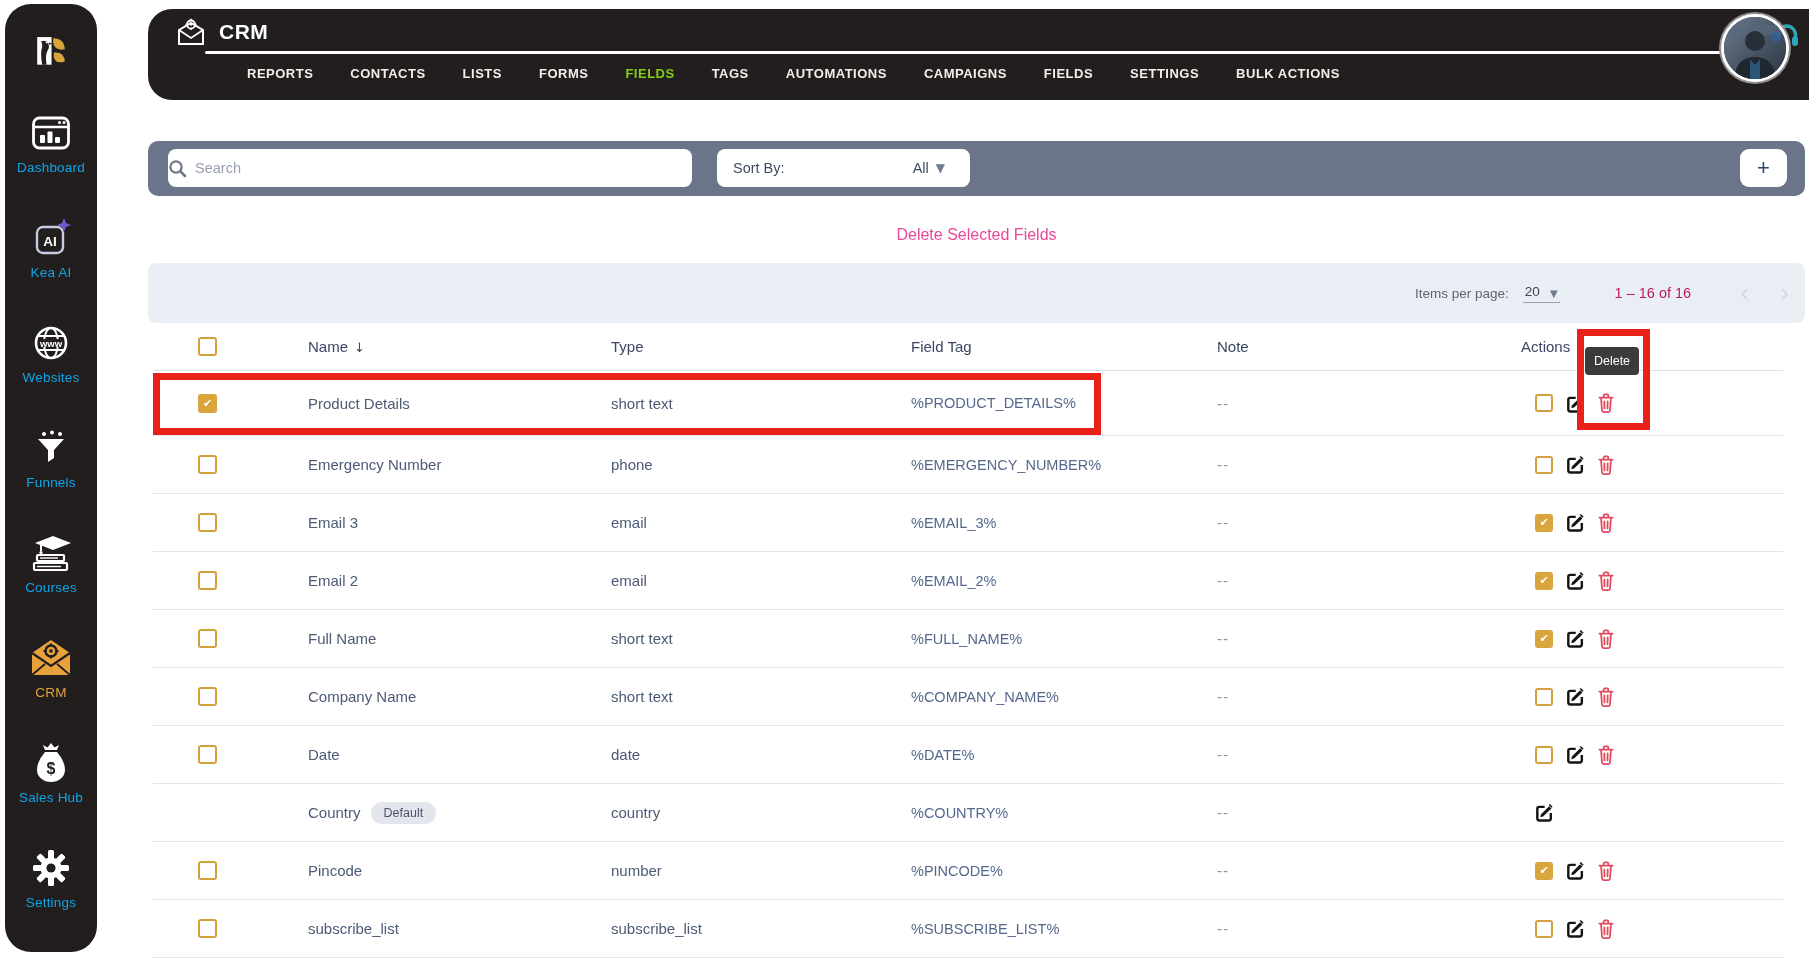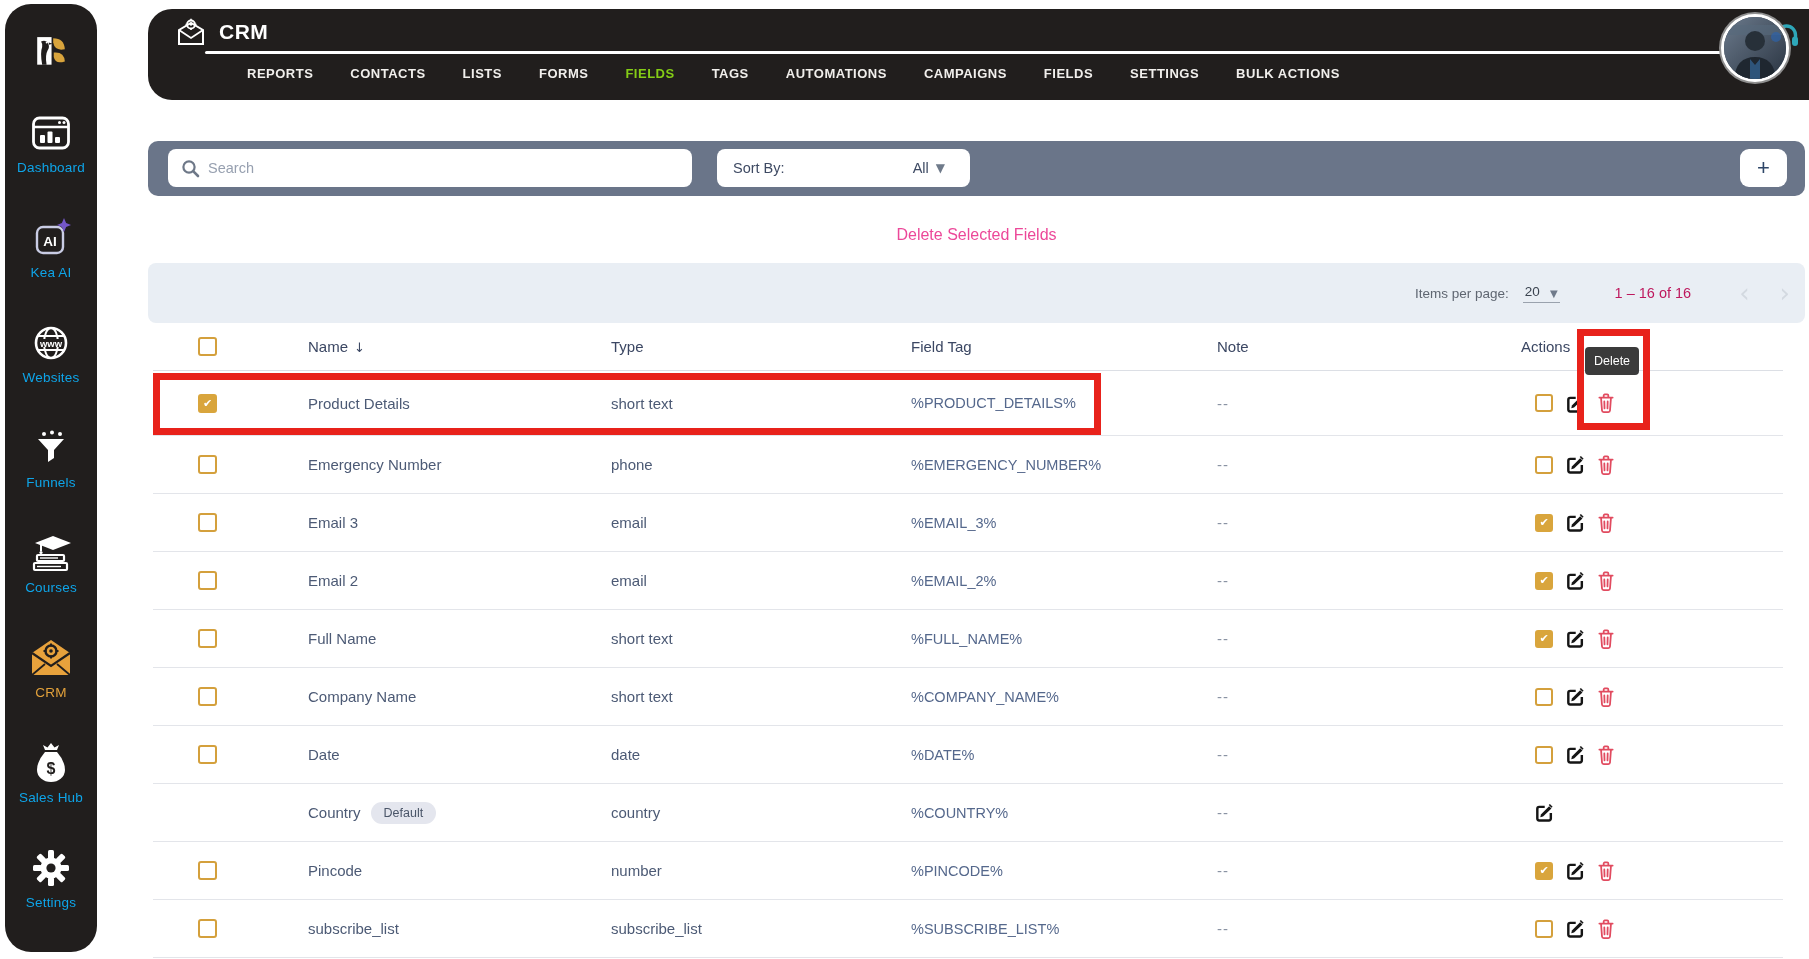--- a/index.html
+++ b/index.html
@@ -25,21 +25,21 @@
   #top-nav { position:absolute; left:99px; top:50px; height:28px; display:flex; gap:37px; align-items:center; }
   .nav-item { color:#f1efec; font-size:13px; font-weight:bold; letter-spacing:.5px; cursor:pointer; white-space:nowrap; }
   .nav-item.active { color:#84cc16; }
   #top-icons { position:absolute; left:1625px; top:13px; display:flex; gap:13px; align-items:center; }
   #avatar { position:absolute; left:1721px; top:14px; width:68px; height:68px; border-radius:50%;
     border:3px solid #ffffff; box-shadow:0 0 0 2px #8f8f8f; overflow:hidden; background:#3a4757; z-index:6; cursor:pointer;}
 
   
   #toolbar { position:absolute; left:148px; top:141px; width:1657px; height:55px; background:#6a7589; border-radius:10px; }
   #searchbox { position:absolute; left:20px; top:8px; width:524px; height:38px; background:#fff; border-radius:8px;
-    display:flex; align-items:center; padding-left:13px; gap:8px; }
+    display:flex; align-items:center; gap:8px; }
   #searchbox input { border:none; outline:none; font-size:14.5px; color:#3e4a63; width:440px;
     font-family:"Liberation Sans",sans-serif; }
   #searchbox input::placeholder { color:#97a0b0; }
   #sortbox { position:absolute; left:569px; top:8px; width:253px; height:38px; background:#fff; border-radius:8px;
     display:flex; align-items:center; padding:0 25px 0 16px; cursor:pointer; }
   #sort-label { font-size:14.5px; color:#3e4a63; flex:1; }
   #sort-value { font-size:14.5px; color:#3e4a63; margin-right:7px; }
   .caret { font-size:12px; color:#6f7a8a; font-family:"DejaVu Sans",sans-serif; }
   #add-btn { position:absolute; right:18px; top:8px; width:47px; height:38px; background:#fff; border-radius:9px;
     display:flex; align-items:center; justify-content:center; font-size:22px; color:#2e4668; cursor:pointer; }

